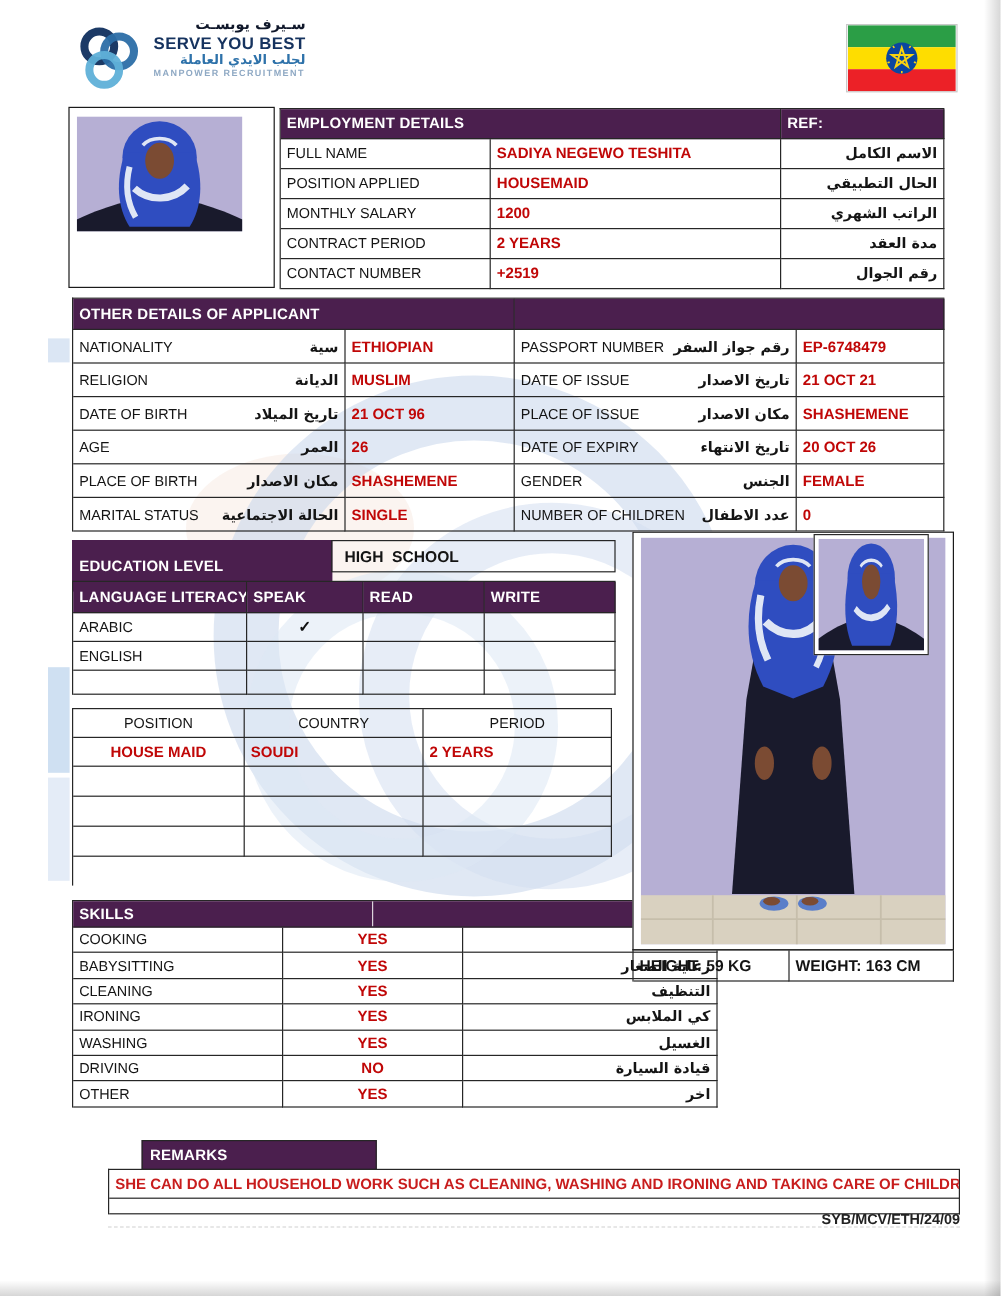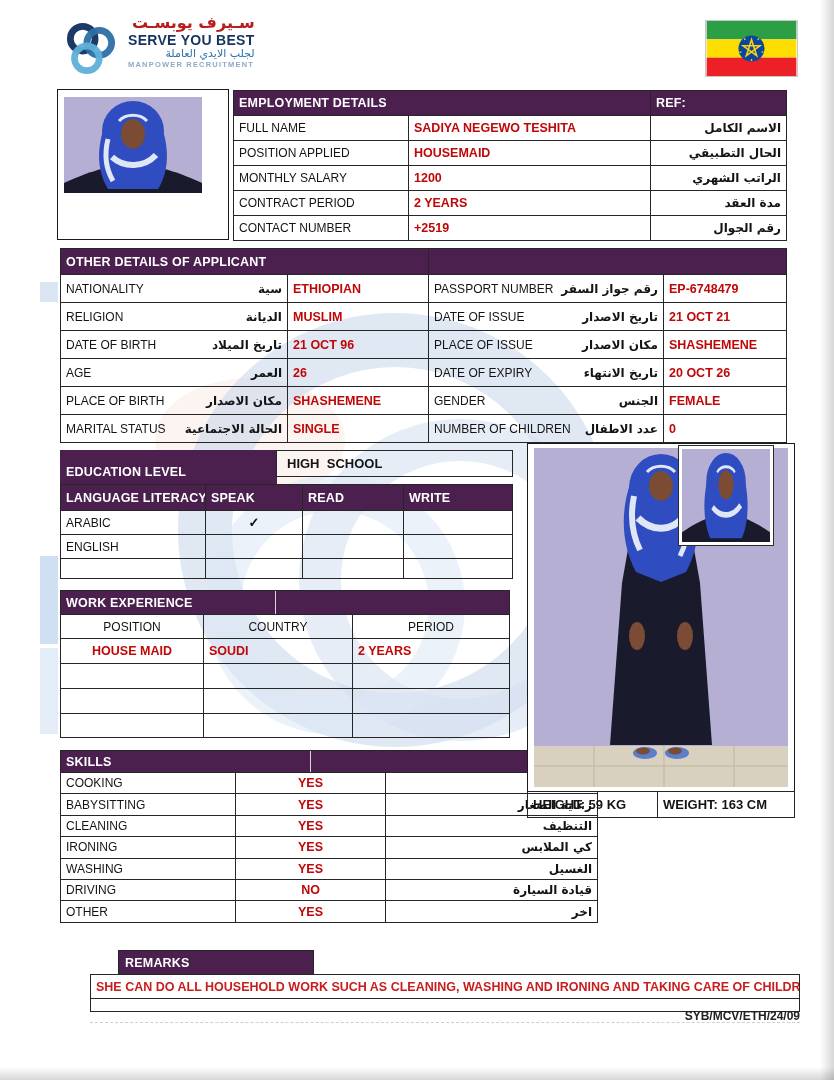--- a/index.html
+++ b/index.html
@@ -28,23 +28,23 @@
   .span12{grid-column:1/3;}
   .span34{grid-column:3/5;}
   .span123{grid-column:1/4;}
   .chk{font-size:13px;font-weight:700;color:#111;}
   .wdiv::after,.sdiv::after{content:"";position:absolute;top:0;bottom:0;width:1.4px;
         background:rgba(255,255,255,.8);}
   .wdiv::after{left:214px;}
   .sdiv::after{left:249px;}
   
   .logo-text div{line-height:1.15;}
-  .lg-ar{font-family:"DejaVu Sans",sans-serif;direction:rtl;font-size:16px;font-weight:700;color:#b91c1c;}
+  .lg-ar{font-family:"DejaVu Sans",sans-serif;direction:rtl;font-size:12px;font-weight:700;color:#0f172a;}
   .lg-en{font-size:14px;font-weight:800;color:#16335f;letter-spacing:.3px;}
-  .lg-ar2{font-family:"DejaVu Sans",sans-serif;direction:rtl;font-size:11px;font-weight:400;color:#2e72aa;}
+  .lg-ar2{font-family:"DejaVu Sans",sans-serif;direction:rtl;font-size:11px;font-weight:700;color:#2e72aa;}
   .lg-sub{font-size:7.5px;font-weight:700;color:#8fa9c4;letter-spacing:1.2px;}
   
   .photo-box{background:#ffffff;border:1.5px solid #1a1a1a;z-index:2;}
   .edu-val{font-weight:700;font-size:13px;color:#141414;white-space:pre;}
   .hw{font-weight:700;font-size:13px;color:#141414;}
   .remark-red{font-weight:700;font-size:12.5px;color:#c81d1d;}
   .footer-ref{font-weight:600;font-size:12px;color:#222;}
   .wm-block{position:absolute;z-index:1;}
 </style>
 </head>
@@ -231,21 +231,20 @@
     <div></div>
     <div></div>
 
     <div class="lbl"></div>
     <div class="ctr"></div>
     <div></div>
     <div></div>
   </div>
 
   <div class="grid" style="left:60px;top:590px;width:450px;grid-template-columns:143px 149px 1fr;grid-template-rows:24px 24px 25px 25px 25px 24px;">
-    <div class="ph span123 wdiv">WORK EXPERIENCE</div>
 
     <div class="lbl ctr">POSITION</div>
     <div class="lbl ctr">COUNTRY</div>
     <div class="lbl ctr">PERIOD</div>
 
     <div class="val ctr">HOUSE MAID</div>
     <div class="val">SOUDI</div>
     <div class="val">2 YEARS</div>
 
     <div></div>

